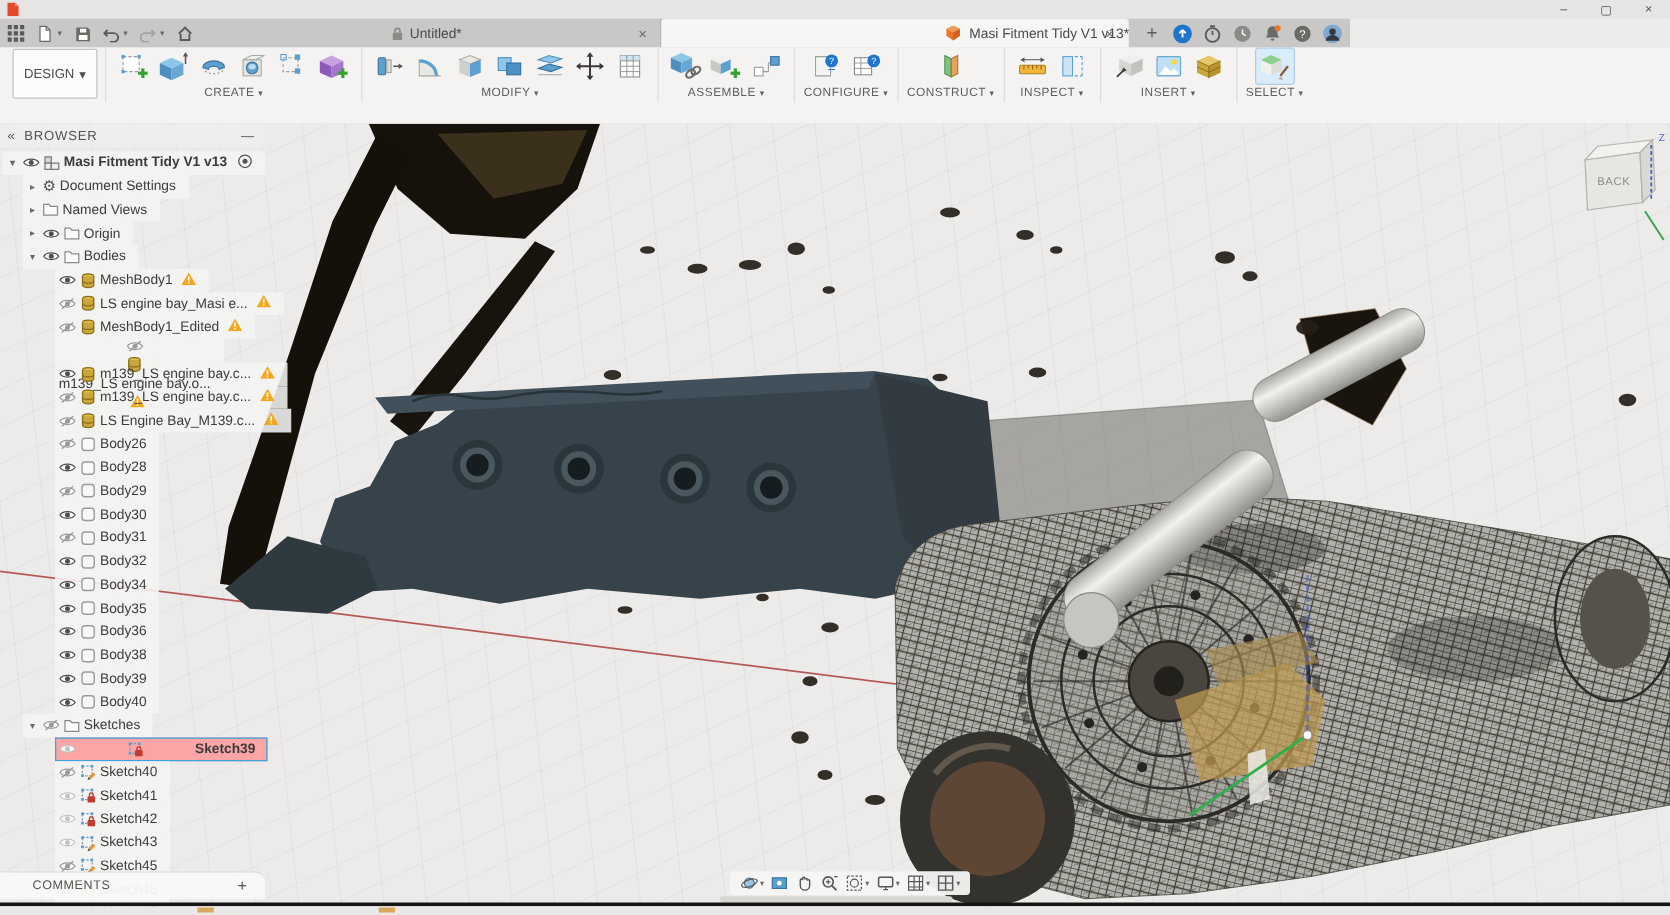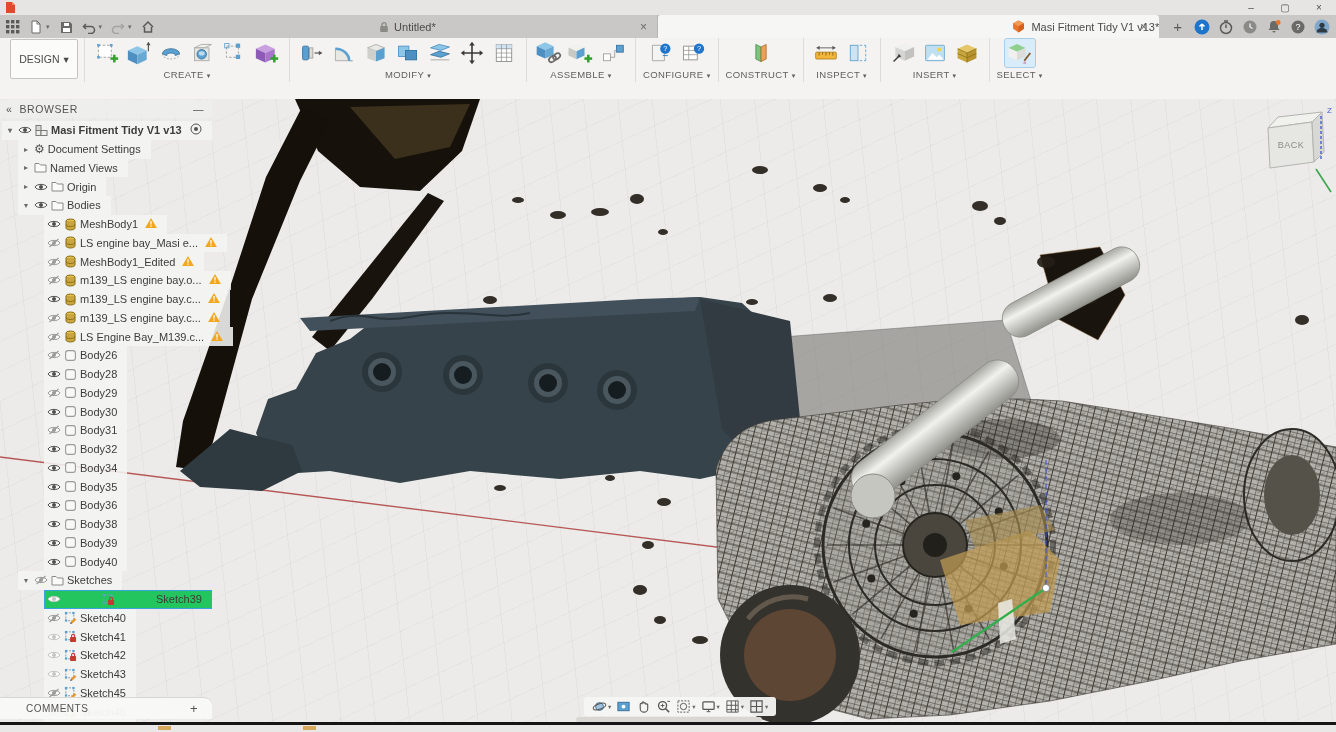--- a/index.html
+++ b/index.html
@@ -5,21 +5,21 @@
   html,body{margin:0;padding:0;width:1336px;height:732px;overflow:hidden;
     font-family:"Liberation Sans",sans-serif;-webkit-font-smoothing:antialiased;}
   #app{position:relative;width:1336px;height:732px;background:#ecebea;}
   
   #titlebar{position:absolute;left:0;top:0;width:1336px;height:15px;background:#e7e5e3;
     display:flex;align-items:center;font-size:10.5px;color:#4a4a48;}
   #titlebar .appicon{width:10px;height:11px;margin:0 6px 0 5px;flex:0 0 auto;}
   #wctrl{margin-left:auto;display:flex;align-items:center;height:15px;}
   #wctrl span{width:34px;text-align:center;font-size:10px;color:#55524f;cursor:default;}
   
-  #tabrow{position:absolute;left:0;top:15px;width:1336px;height:23px;background:#c9c8c6;
+  #tabrow{position:absolute;left:0;top:15px;width:1080px;height:23px;background:#c9c8c6;
     display:flex;align-items:stretch;}
   #qat{display:flex;align-items:center;padding-left:6px;gap:9px;width:152px;}
   #qat .ic{display:inline-flex;width:14px;height:14px;color:#5a5a58;}
   #qat .ch{font-size:7px;color:#6a6a67;margin-left:-6px;}
   .doctab{display:flex;align-items:center;font-size:11px;color:#4a4a48;position:relative;}
   #tab-inactive{width:500px;border-right:1px solid #b8b7b4;justify-content:center;gap:5px;}
   #tab-inactive .x{position:absolute;right:10px;font-size:12px;color:#6a6a67;}
   #tab-active{width:502px;background:#f6f6f4;justify-content:flex-end;gap:6px;border-radius:3px 3px 0 0;}
   #tab-active .x{position:absolute;right:12px;font-size:12px;color:#6a6a67;}
   #newtab{display:flex;align-items:center;padding:0 12px 0 14px;font-size:15px;color:#5a5a58;}
@@ -47,21 +47,21 @@
                      repeating-linear-gradient(-25deg,rgba(80,80,80,.045) 0 1px,transparent 1px 27px);}
   #scene{position:absolute;left:0;top:0;}
   
   #browser{position:absolute;left:0;top:100px;width:212px;}
   #bheader{height:18px;display:flex;align-items:center;gap:7px;background:rgba(238,238,236,.92);
     font-size:10.5px;letter-spacing:.6px;color:#55534f;padding:0 8px 0 6px;}
   #bheader .sp{flex:1;}
   #btree{margin-top:3px;}
   .trow{display:flex;align-items:center;gap:3px;height:16.75px;font-size:11px;color:#3c3c3c;
     width:max-content;padding:0 9px 0 2px;background:rgba(244,244,242,.88);border:1px solid transparent;}
-  .trow.sel{background:#22c55e;border:1px solid #3aa2de;font-weight:normal;gap:41px;}
+  .trow.sel{background:#fca5a5;border:1px solid #3aa2de;font-weight:bold;gap:41px;}
   .trow.bold{font-weight:bold;}
   .arr{width:10px;font-size:8px;color:#6a6a67;text-align:center;}
   .eye,.ticon{display:inline-flex;}
   .eye svg{width:14px;height:10px;}
   .ticon svg{width:13px;height:13px;}
   .gearch{font-size:12px;color:#55534f;line-height:1;}
   .warn svg{width:12px;height:10px;margin-left:4px;}
   .tgt svg{width:12px;height:12px;margin-left:5px;}
   
   #comments{position:absolute;left:0;top:697px;width:212px;height:21px;background:rgba(248,248,246,.96);
@@ -765,21 +765,21 @@
               <path d="M1.5 6.5c0 1.1 2 2 4.5 2s4.5-.9 4.5-2" fill="none" stroke="#8a6d14"></path>
             </svg>
           </span>
           <span>MeshBody1_Edited</span>
           <span class="warn"><svg viewBox="0 0 13 11">
               <path d="M6.5 0L13 11H0z" fill="#f2a71e"></path>
               <rect x="5.8" y="3.3" width="1.4" height="4" fill="#fff"></rect>
               <rect x="5.8" y="8.2" width="1.4" height="1.4" fill="#fff"></rect>
             </svg></span>
         </div>
-        <div class="trow" style="margin-left: 44px;">
+        <div class="trow" style="margin-left: 44px; flex-direction: column;">
           <span class="eye">
             <svg viewBox="0 0 14 10">
               <path d="M1 5C3 1.5 11 1.5 13 5 11 8.5 3 8.5 1 5z" fill="#fdfdfc" stroke="#9a9a96"></path>
               <circle cx="7" cy="5" r="2" fill="#9a9a96"></circle>
               <path d="M2.5 9L11.5 1" stroke="#9a9a96" stroke-width="1.2"></path>
             </svg>
           </span>
           <span class="ticon">
             <svg viewBox="0 0 12 13">
               <ellipse cx="6" cy="3" rx="4.5" ry="2" fill="#e3bf4e" stroke="#8a6d14"></ellipse>

